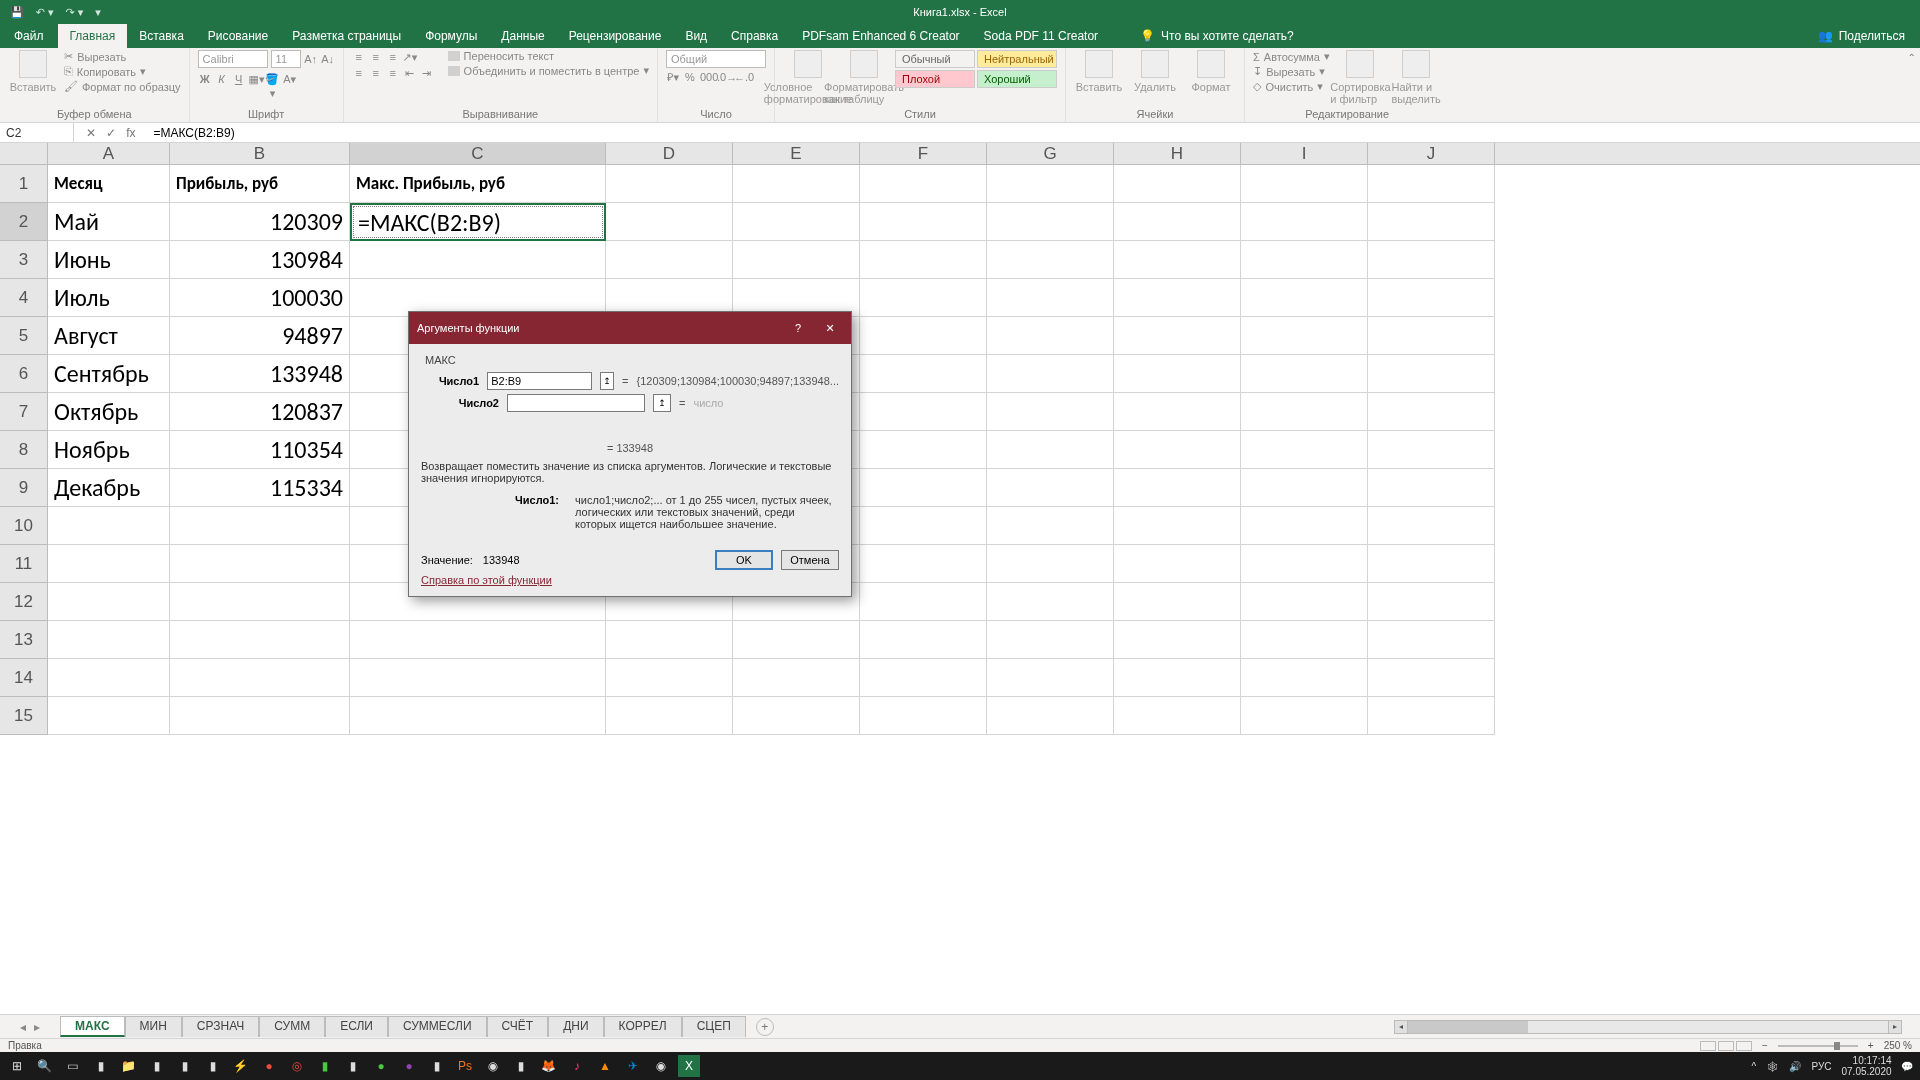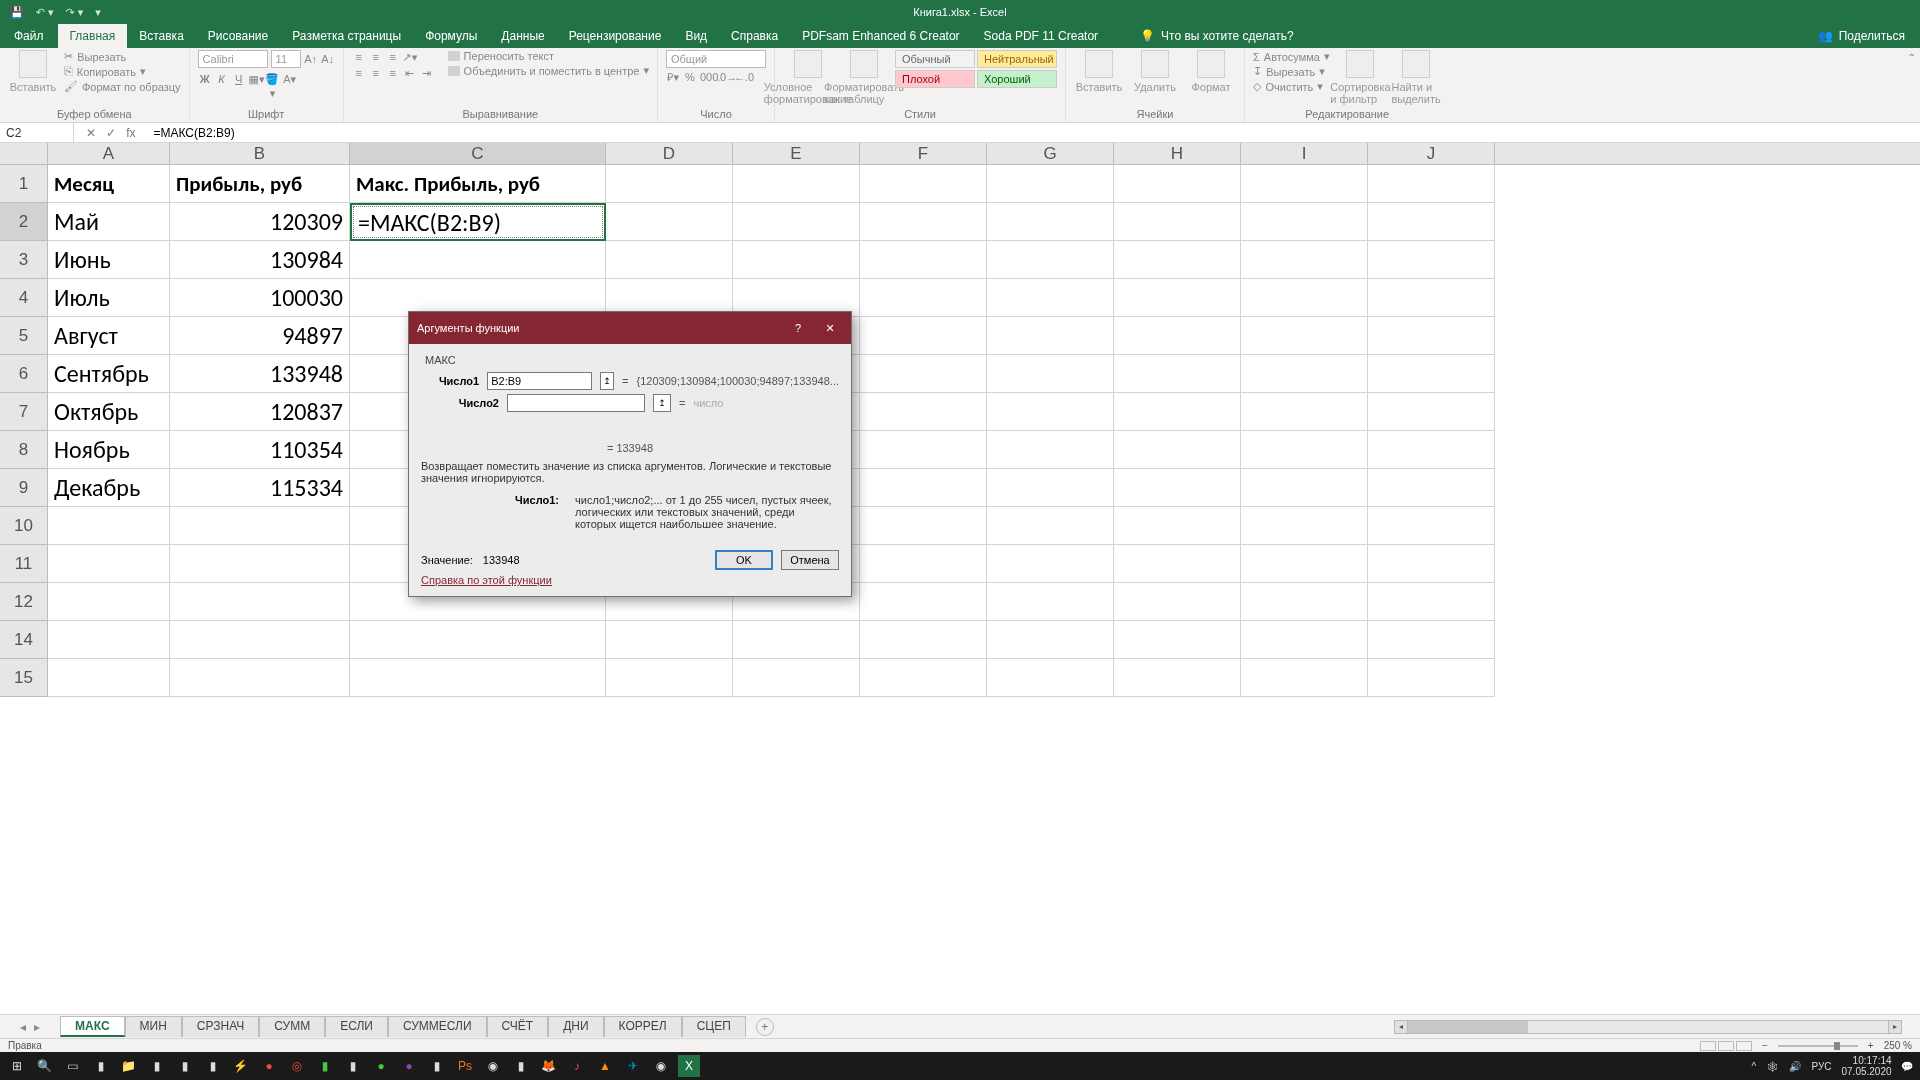--- a/index.html
+++ b/index.html
@@ -51,21 +51,21 @@
 .grid-wrap { position: absolute; top: 143px; bottom: 42px; left: 0; right: 0; overflow: hidden; }
 .col-headers { display: flex; height: 22px; background: #e6e6e6; border-bottom: 1px solid #bcbcbc; }
 .corner { width: 48px; background: #e6e6e6; border-right: 1px solid #bcbcbc; }
 .ch { border-right: 1px solid #bcbcbc; display: flex; align-items: center; justify-content: center; font-size: 17px; color: #555; }
 .ch.sel { background: #d2d2d2; }
 .rows { }
 .row { display: flex; height: 38px; }
 .rh { width: 48px; background: #e6e6e6; border-right: 1px solid #bcbcbc; border-bottom: 1px solid #bcbcbc; display: flex; align-items: center; justify-content: center; font-size: 17px; color: #555; }
 .rh.sel { background: #d2d2d2; }
 .cell { border-right: 1px solid #d4d4d4; border-bottom: 1px solid #d4d4d4; display: flex; align-items: center; padding: 0 6px; font-size: 24px; font-family: Calibri, sans-serif; }
-.cell.bold { font-weight: bold; font-size: 21px; }
+.cell.bold { font-weight: bold; font-size: 17px; }
 .cell.num { justify-content: flex-end; }
 .cell.active { border: 2px solid #217346; outline: 1px dotted #7f7f7f; outline-offset: -4px; }
 
 
 .dialog { position: absolute; left: 408px; top: 311px; width: 444px; background: #ececec; border: 1px solid #707070; box-shadow: 4px 4px 12px rgba(0,0,0,0.4); font-size: 11px; }
 .dlg-title { height: 22px; background: #862633; color: white; display: flex; align-items: center; padding: 16px 8px; }
 .dlg-title-btns { margin-left: auto; display: flex; gap: 6px; }
 .dlg-title-btns span { width: 26px; text-align: center; cursor: default; }
 .dlg-body { padding: 10px 12px; }
 .dlg-func { color: #444; margin-bottom: 6px; padding-left: 4px; }
@@ -489,20 +489,33 @@
         <div class="cell" style="width: 127px;"></div>
         <div class="cell" style="width: 127px;"></div>
         <div class="cell" style="width: 127px;"></div>
         <div class="cell" style="width: 127px;"></div>
         <div class="cell" style="width: 127px;"></div>
         <div class="cell" style="width: 127px;"></div>
         <div class="cell" style="width: 127px;"></div>
       </div>
       <div class="row">
         <div class="rh">12</div>
+        <div class="cell" style="width: 122px;"></div>
+        <div class="cell" style="width: 180px;"></div>
+        <div class="cell" style="width: 256px;"></div>
+        <div class="cell" style="width: 127px;"></div>
+        <div class="cell" style="width: 127px;"></div>
+        <div class="cell" style="width: 127px;"></div>
+        <div class="cell" style="width: 127px;"></div>
+        <div class="cell" style="width: 127px;"></div>
+        <div class="cell" style="width: 127px;"></div>
+        <div class="cell" style="width: 127px;"></div>
+      </div>
+      <div class="row">
+        <div class="rh">13</div>
         <div class="cell" style="width: 122px;"></div>
         <div class="cell" style="width: 180px;"></div>
         <div class="cell" style="width: 256px;"></div>
         <div class="cell" style="width: 127px;"></div>
         <div class="cell" style="width: 127px;"></div>
         <div class="cell" style="width: 127px;"></div>
         <div class="cell" style="width: 127px;"></div>
         <div class="cell" style="width: 127px;"></div>
         <div class="cell" style="width: 127px;"></div>
         <div class="cell" style="width: 127px;"></div>

